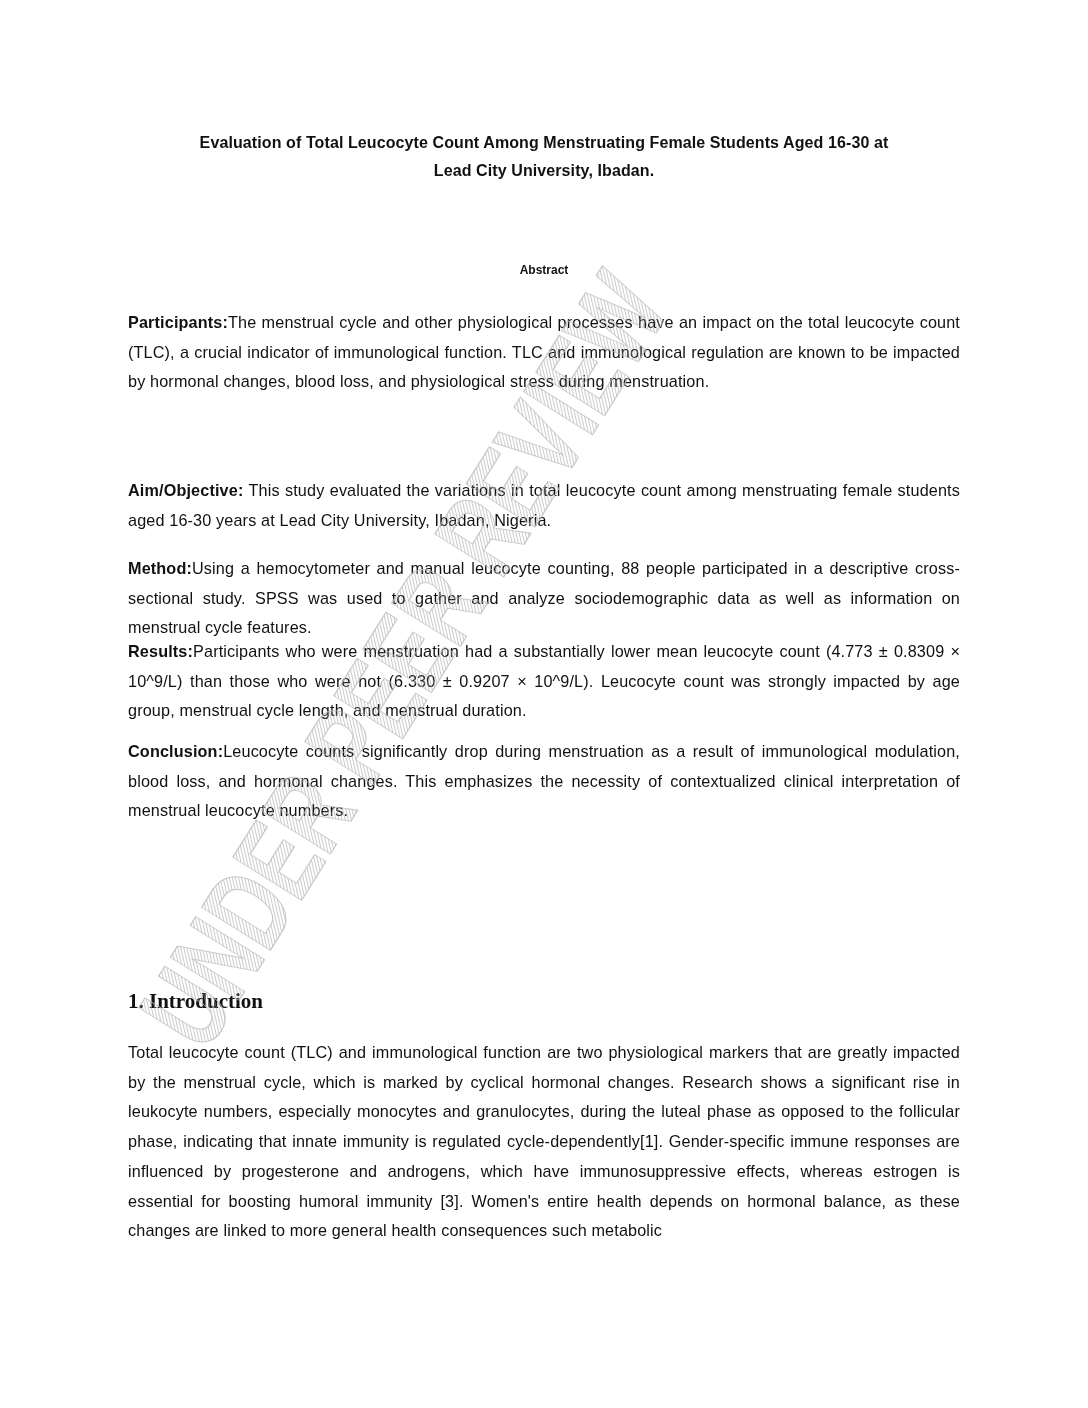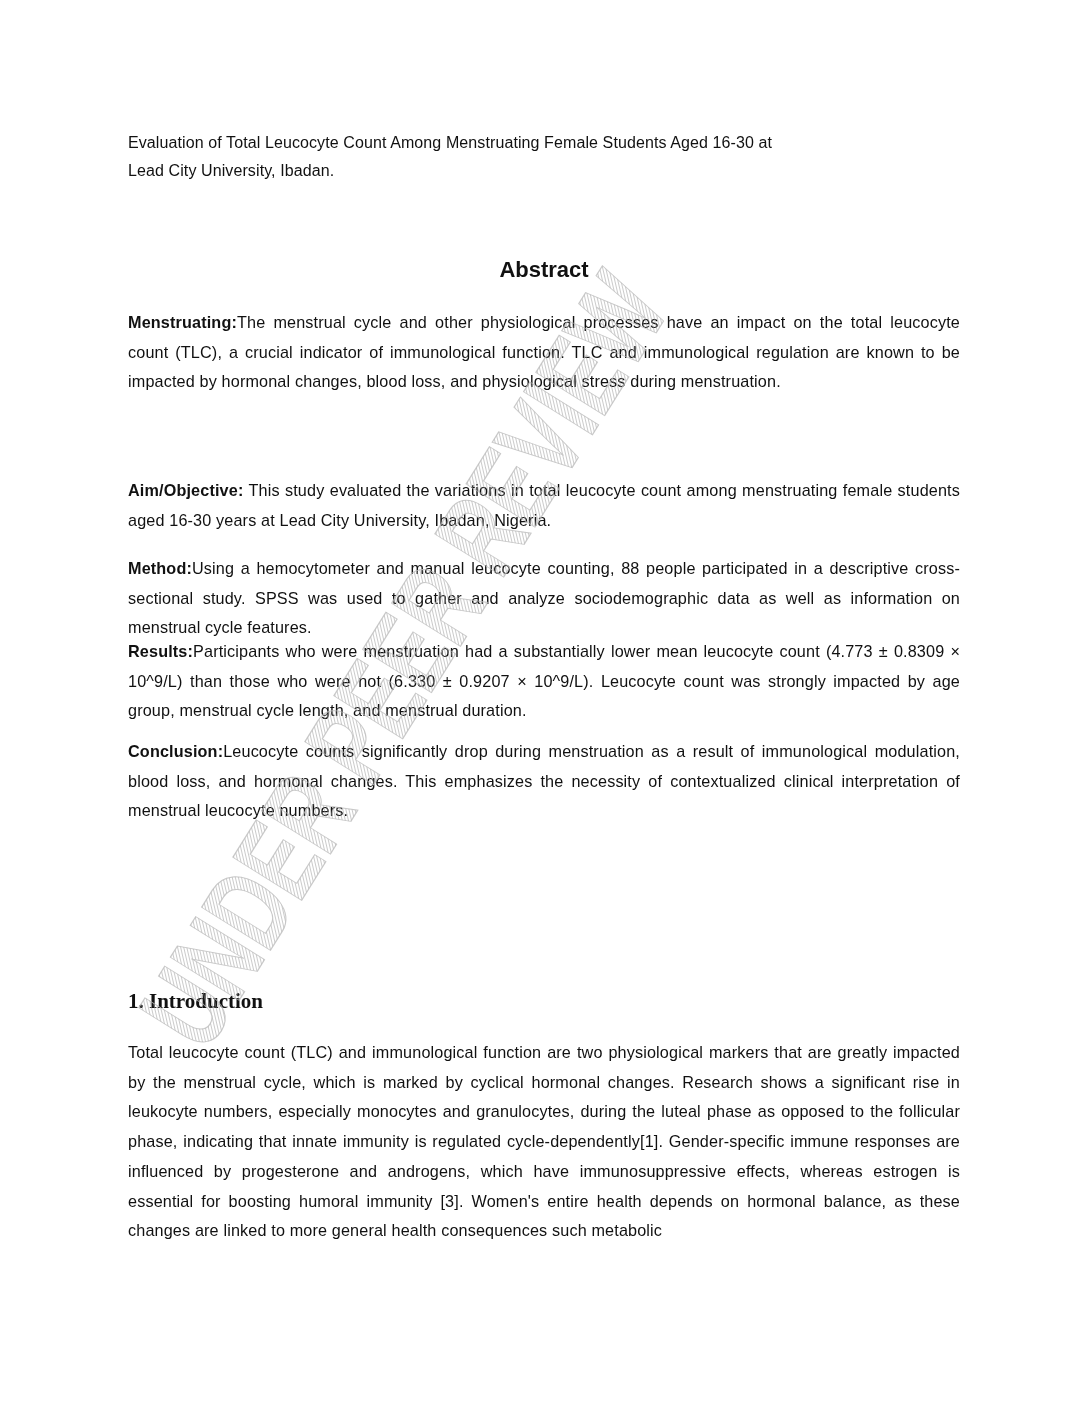--- a/index.html
+++ b/index.html
@@ -18,34 +18,34 @@
   .page {
     position: absolute;
     left: 0; top: 0;
     width: 1088px; height: 1408px;
   }
   .title {
     position: absolute;
     left: 128px;
     width: 832px;
     top: 129px;
-    text-align: left;
-    font-weight: normal;
+    text-align: center;
+    font-weight: bold;
     font-size: 16px;
     line-height: 28px;
     letter-spacing: 0.1px;
   }
   .abstract-heading {
     position: absolute;
     left: 128px;
     width: 832px;
     top: 258px;
     text-align: center;
     font-weight: bold;
-    font-size: 22px;
+    font-size: 12px;
     line-height: 24px;
   }
   .para {
     position: absolute;
     left: 128px;
     width: 832px;
     font-size: 16.2px;
     line-height: 29.7px;
     text-align: justify;
     letter-spacing: 0.15px;
@@ -76,21 +76,21 @@
 
 <div class="page">
 
   <div class="title">
     <div>Evaluation of Total Leucocyte Count Among Menstruating Female Students Aged 16-30 at</div>
     <div>Lead City University, Ibadan.</div>
   </div>
 
   <div class="abstract-heading">Abstract</div>
 
-  <div class="para" style="top:308px;"><span class="label">Menstruating:</span><span>The menstrual cycle and other physiological processes have an impact on the total leucocyte count (TLC), a crucial indicator of immunological function. TLC and immunological regulation are known to be impacted by hormonal changes, blood loss, and physiological stress during menstruation.</span></div>
+  <div class="para" style="top:308px;"><span class="label">Participants:</span><span>The menstrual cycle and other physiological processes have an impact on the total leucocyte count (TLC), a crucial indicator of immunological function. TLC and immunological regulation are known to be impacted by hormonal changes, blood loss, and physiological stress during menstruation.</span></div>
 
   <div class="para" style="top:476px;"><span class="label">Aim/Objective:</span><span> This study evaluated the variations in total leucocyte count among menstruating female students aged 16-30 years at Lead City University, Ibadan, Nigeria.</span></div>
 
   <div class="para" style="top:530px;margin-top:24px;"><span class="label">Method:</span><span>Using a hemocytometer and manual leucocyte counting, 88 people participated in a descriptive cross-sectional study. SPSS was used to gather and analyze sociodemographic data as well as information on menstrual cycle features.</span></div>
 
   <div class="para" style="top:637px;"><span class="label">Results:</span><span>Participants who were menstruation had a substantially lower mean leucocyte count (4.773 ± 0.8309 × 10^9/L) than those who were not (6.330 ± 0.9207 × 10^9/L). Leucocyte count was strongly impacted by age group, menstrual cycle length, and menstrual duration.</span></div>
 
   <div class="para" style="top:737px;"><span class="label">Conclusion:</span><span>Leucocyte counts significantly drop during menstruation as a result of immunological modulation, blood loss, and hormonal changes. This emphasizes the necessity of contextualized clinical interpretation of menstrual leucocyte numbers.</span></div>
 
 

